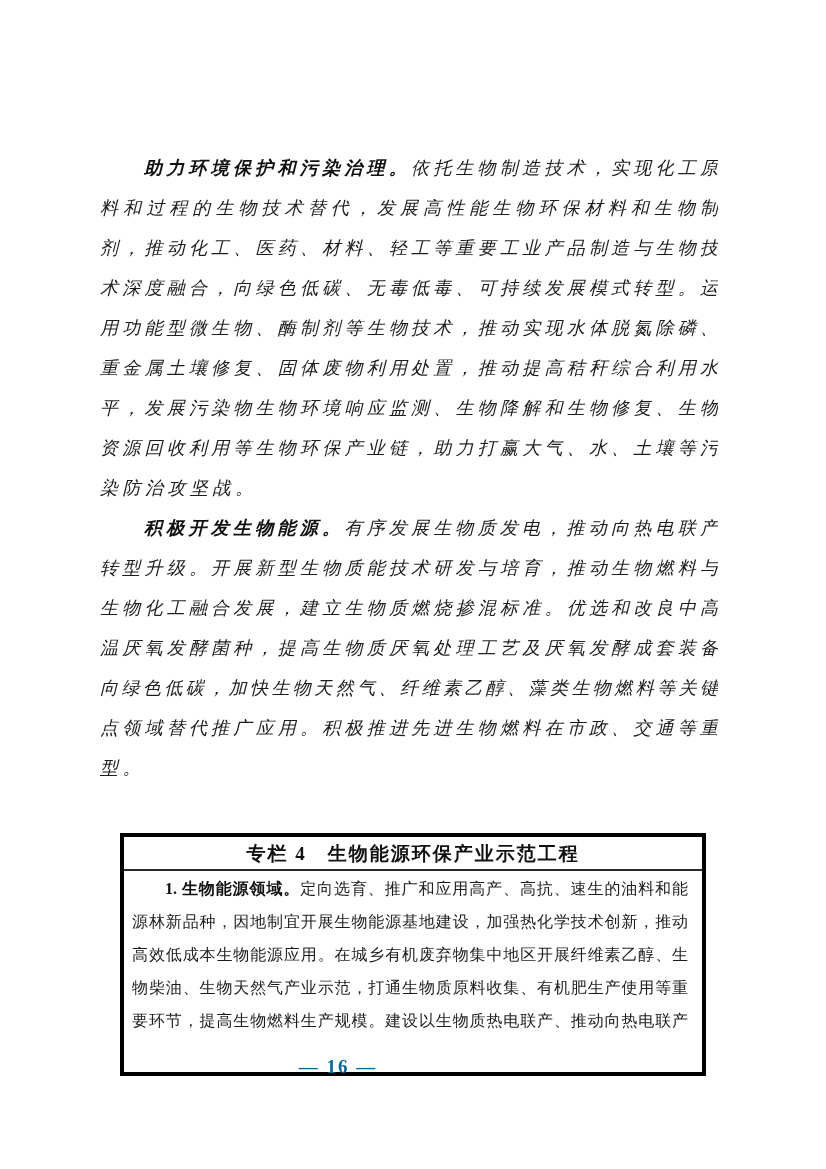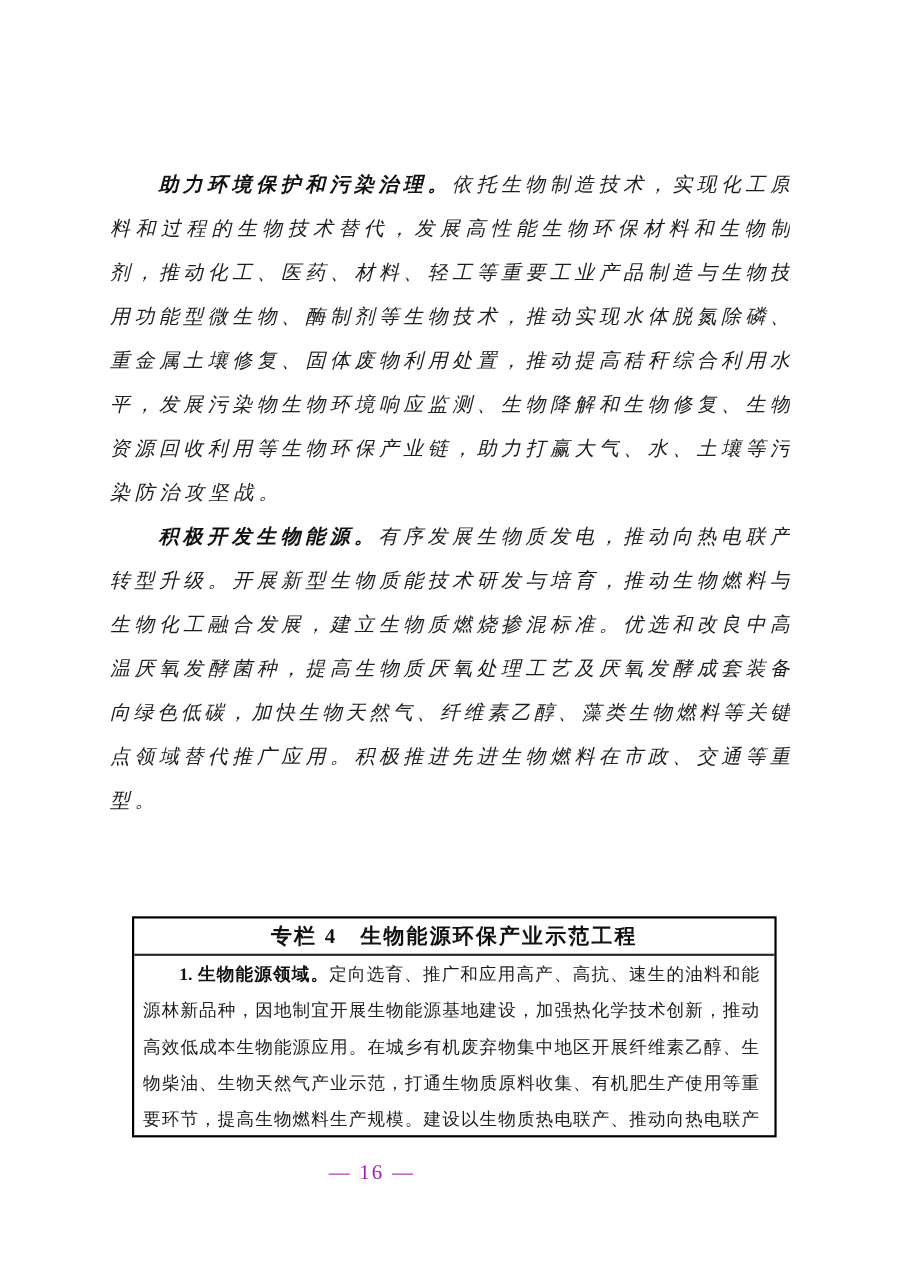--- a/index.html
+++ b/index.html
@@ -39,22 +39,22 @@
     letter-spacing: 4.5px;
   }
   .line b, .bline b { font-weight: 700; color: #111; }
 
   
   .callout-box {
     position: absolute;
     left: 120px;
     top: 833px;
     width: 586px;
-    height: 201px;
-    border: 2px solid #000000;
+    height: 243px;
+    border: 4px solid #000000;
     background: #ffffff;
   }
   .box-header {
     height: 34px;
     line-height: 33px;
     border-bottom: 2px solid #2b2b2b;
     text-align: center;
     font-weight: 700;
     font-size: 19px;
     letter-spacing: 2px;
@@ -76,33 +76,35 @@
 
   
   .page-number {
     position: absolute;
     left: 0;
     top: 1056px;
     width: 676px;
     text-align: center;
     font-size: 19px;
     letter-spacing: 2px;
-    color: #a21caf;
+    color: #0369a1;
+    font-weight: bold;
   }
 </style>
 </head>
 <body>
 
 <div class="page">
 
   <div class="body-text">
       <div class="para">
         <div class="line indent"><b>助力环境保护和污染治理。</b>依托生物制造技术，实现化工原</div>
         <div class="line">料和过程的生物技术替代，发展高性能生物环保材料和生物制</div>
         <div class="line">剂，推动化工、医药、材料、轻工等重要工业产品制造与生物技</div>
+        <div class="line">术深度融合，向绿色低碳、无毒低毒、可持续发展模式转型。运</div>
         <div class="line">用功能型微生物、酶制剂等生物技术，推动实现水体脱氮除磷、</div>
         <div class="line">重金属土壤修复、固体废物利用处置，推动提高秸秆综合利用水</div>
         <div class="line">平，发展污染物生物环境响应监测、生物降解和生物修复、生物</div>
         <div class="line">资源回收利用等生物环保产业链，助力打赢大气、水、土壤等污</div>
         <div class="line end">染防治攻坚战。</div>
       </div>
       <div class="para">
         <div class="line indent"><b>积极开发生物能源。</b>有序发展生物质发电，推动向热电联产</div>
         <div class="line">转型升级。开展新型生物质能技术研发与培育，推动生物燃料与</div>
         <div class="line">生物化工融合发展，建立生物质燃烧掺混标准。优选和改良中高</div>

